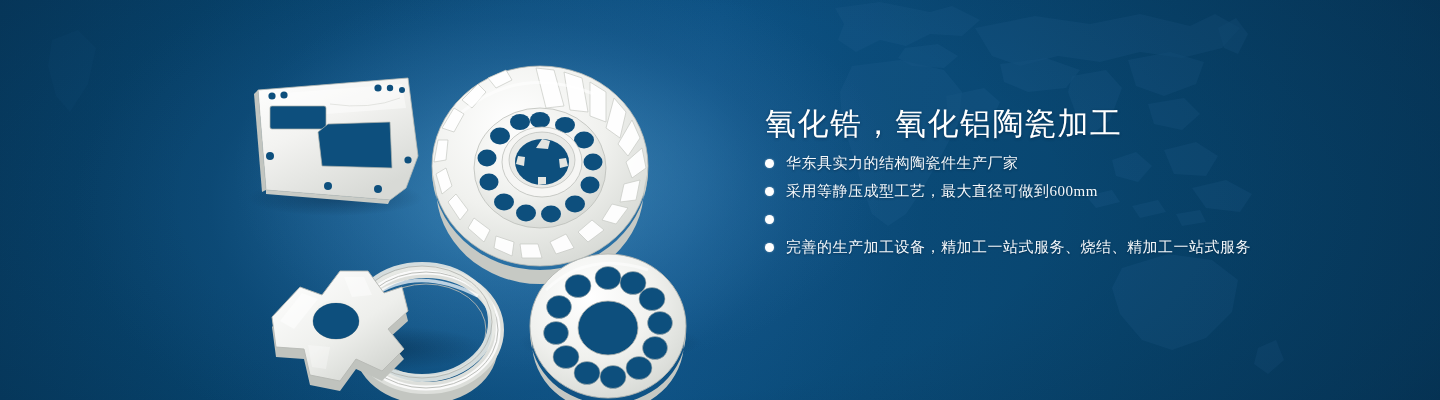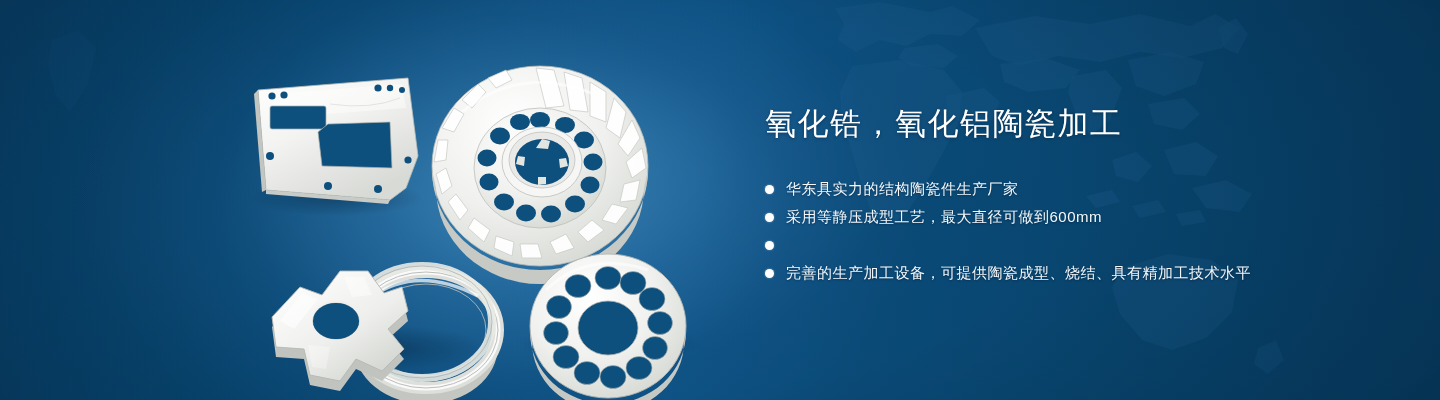--- a/index.html
+++ b/index.html
@@ -8,20 +8,21 @@
   body {
     font-family:"Liberation Sans","DejaVu Sans",sans-serif;
     background:#06446f;
   }
 
   .banner {
     position:relative;
     width:1440px; height:400px;
     overflow:hidden;
     background:#06436e;
+    font-family:Liberation Serif, serif;
   }
 
   
   .bg-base {
     position:absolute; inset:0;
     background:
       linear-gradient(100deg,#073d63 0%, #07456f 18%, #0a4d7c 35%, #0c5183 48%, #0a4a77 62%, #08456e 78%, #073f65 100%);
   }
   .bg-glow {
     position:absolute; inset:0;
@@ -49,21 +50,21 @@
   }
   .headline {
     font-size:31px;
     line-height:40px;
     color:#ffffff;
     font-weight:400;
     letter-spacing:1.5px;
     white-space:nowrap;
     text-shadow:0 1px 3px rgba(0,25,50,.45);
   }
-  .bullets { margin-top:34px; }
+  .bullets { margin-top:8px; }
   .bullet {
     display:flex;
     align-items:center;
     height:22px;
     margin-bottom:6px;
   }
   .bullet-dot {
     width:9px; height:9px;
     border-radius:50%;
     background:#ffffff;
@@ -329,18 +330,18 @@
       </div>
       <div class="bullet">
         <span class="bullet-dot"></span>
         <span class="bullet-text">采用等静压成型工艺，最大直径可做到600mm</span>
       </div>
       <div class="bullet">
         <span class="bullet-dot"></span>
       </div>
       <div class="bullet">
         <span class="bullet-dot"></span>
-        <span class="bullet-text">完善的生产加工设备，可提供陶瓷成型、烧结、具有精加工技术水平</span>
+        <span class="bullet-text">完善的生产加工设备，精加工一站式服务、烧结、精加工一站式服务</span>
       </div>
     </div>
   </div>
 
 </div>
 
 </body></html>

